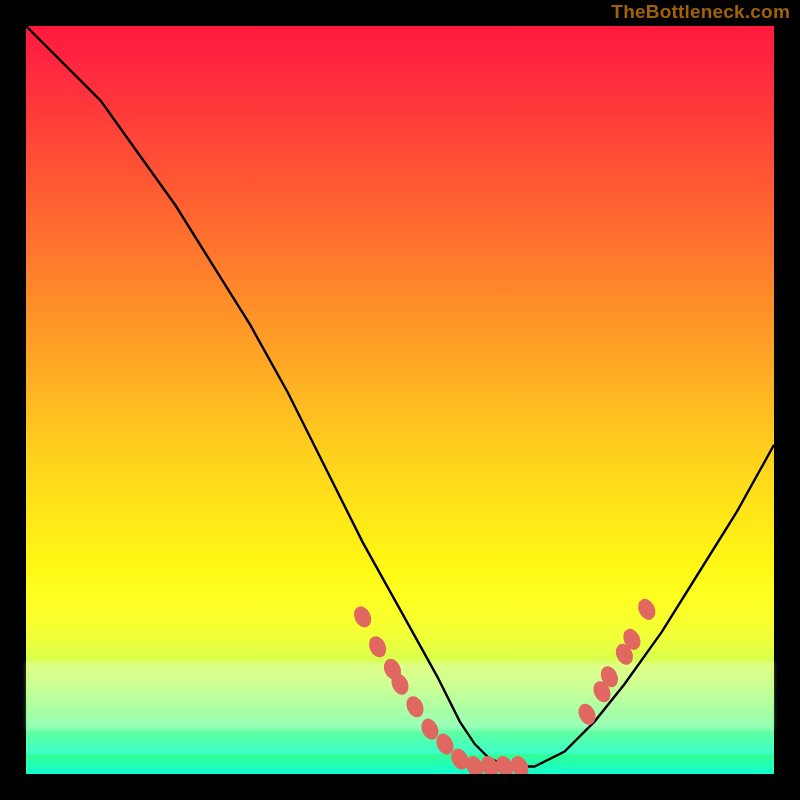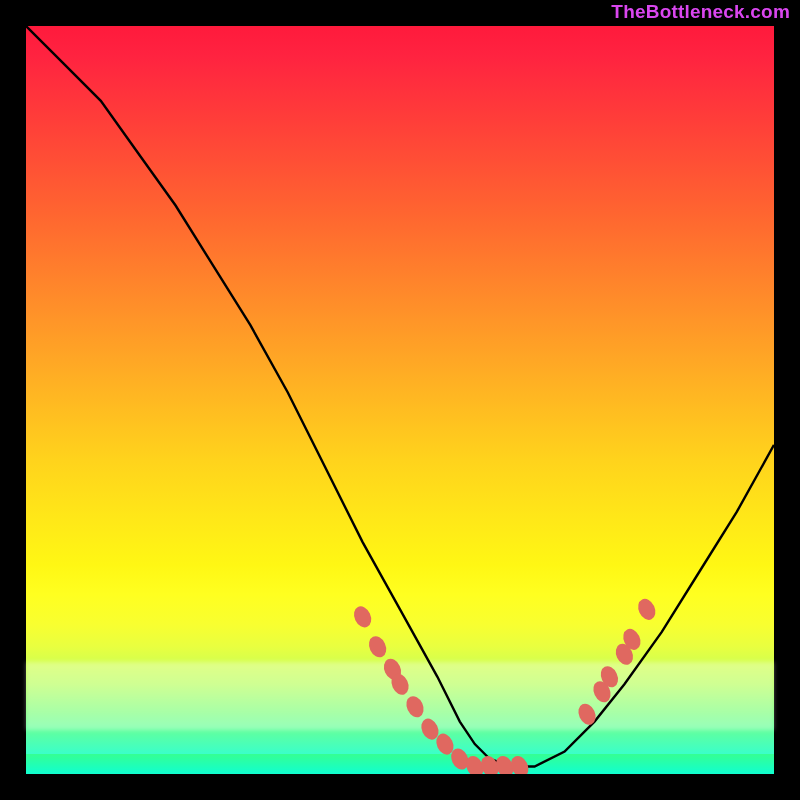--- a/index.html
+++ b/index.html
@@ -60,21 +60,21 @@
     background: linear-gradient(to bottom, #35ff93 0%, #10ffd0 100%);
   }
   .curve-svg {
     position: absolute;
     inset: 0;
   }
   .watermark {
     position: absolute;
     top: 1px;
     right: 10px;
-    color: #d946ef;
+    color: #a16207;
     font-size: 19px;
     font-weight: 600;
     letter-spacing: 0.2px;
     user-select: none;
   }
 </style>
 </head>
 <body>
 
 <div class="watermark">TheBottleneck.com</div>

